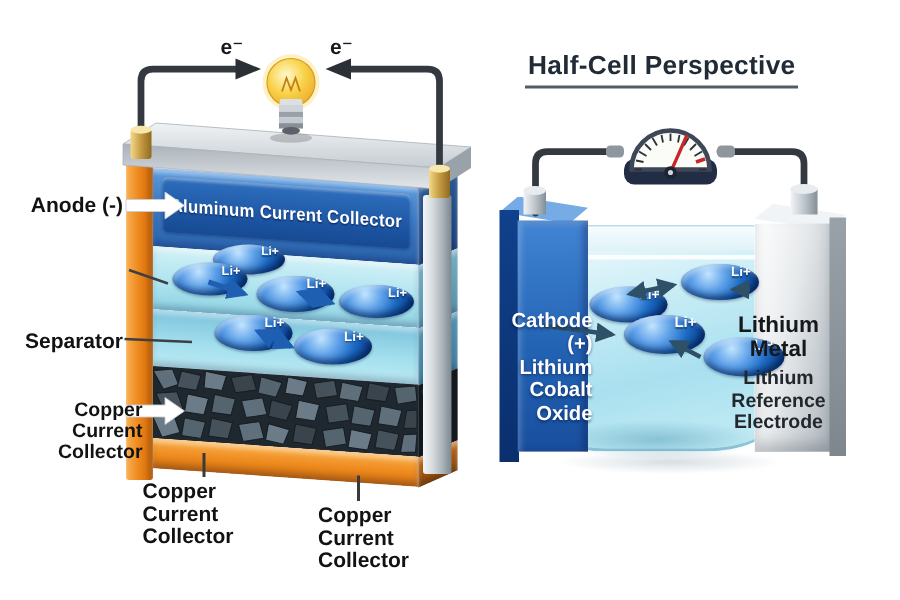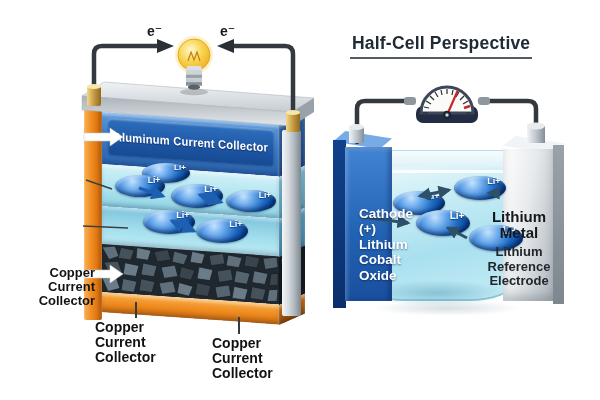--- a/index.html
+++ b/index.html
@@ -64,22 +64,22 @@
              background:linear-gradient(180deg,#9aa2a9 0%,#7e868e 100%);}
   
   .ion{position:absolute;border-radius:50%;color:#fff;font-weight:700;
        display:flex;align-items:flex-start;justify-content:center;
        background:radial-gradient(circle at 35% 28%,#c2e4ff 0%,#60a2e9 30%,#1d6bc4 58%,#0a3f8f 88%,#093a7f 100%);
        box-shadow:inset -2px -3px 4px rgba(0,20,60,.55),inset 2px 2px 3px rgba(255,255,255,.4),0 1px 2px rgba(0,20,60,.35);
        text-shadow:0 1px 1px rgba(0,0,0,.45);padding-left:28px;}
   
   .lbl{position:absolute;color:#121212;font-weight:700;line-height:1.07;}
   .lbl.right{text-align:right;}
-  .cath-label{position:absolute;left:331px;top:206px;width:64px;text-align:left;color:#fff;
-              font-weight:700;font-size:13.5px;line-height:1.14;text-shadow:0 1px 2px rgba(0,20,70,.55);margin-left:28px;}
+  .cath-label{position:absolute;left:331px;top:206px;width:64px;text-align:right;color:#fff;
+              font-weight:700;font-size:13.5px;line-height:1.14;text-shadow:0 1px 2px rgba(0,20,70,.55);}
   .refm-label{position:absolute;left:484px;top:209px;width:70px;text-align:center;color:#15181c;
               font-weight:700;font-size:15px;line-height:1.08;}
   .refs-label{position:absolute;left:480px;top:245px;width:78px;text-align:center;color:#22272d;
               font-weight:700;font-size:13px;line-height:1.12;}
   .eminus{position:absolute;font-size:14px;font-weight:700;color:#17191c;}
   svg.overlay{position:absolute;left:0;top:0;pointer-events:none;}
 </style>
 </head>
 <body>
 
@@ -328,20 +328,22 @@
       <path d="M420,196 L449,190" marker-start="url(#ahSlate)" marker-end="url(#ahSlate)"></path>
       <path d="M500,193 L489,193" marker-end="url(#ahSlate)"></path>
       <path d="M362,217 L408,223" marker-end="url(#ahSlate)"></path>
       <path d="M467,238 L448,228" marker-end="url(#ahSlate)"></path>
     </g>
   </svg>
 
   <div class="eminus" style="left:147px;top:23px;">e⁻</div>
   <div class="eminus" style="left:220px;top:23px;">e⁻</div>
 
+  <div class="lbl right" style="left:10px;top:129px;width:72px;font-size:14px;">Anode (-)</div>
+  <div class="lbl right" style="left:10px;top:220px;width:72px;font-size:14px;">Separator</div>
   <div class="lbl right ml" style="left:2px;top:266px;width:93px;font-size:13px;">Copper
 Current Collector</div>
   <div class="lbl ml" style="left:95px;top:320px;width:110px;font-size:14px;">Copper
 Current Collector</div>
   <div class="lbl ml" style="left:212px;top:336px;width:110px;font-size:14px;">Copper
 Current Collector</div>
 
   <div class="cath-label ml">Cathode
 (+)
 Lithium

